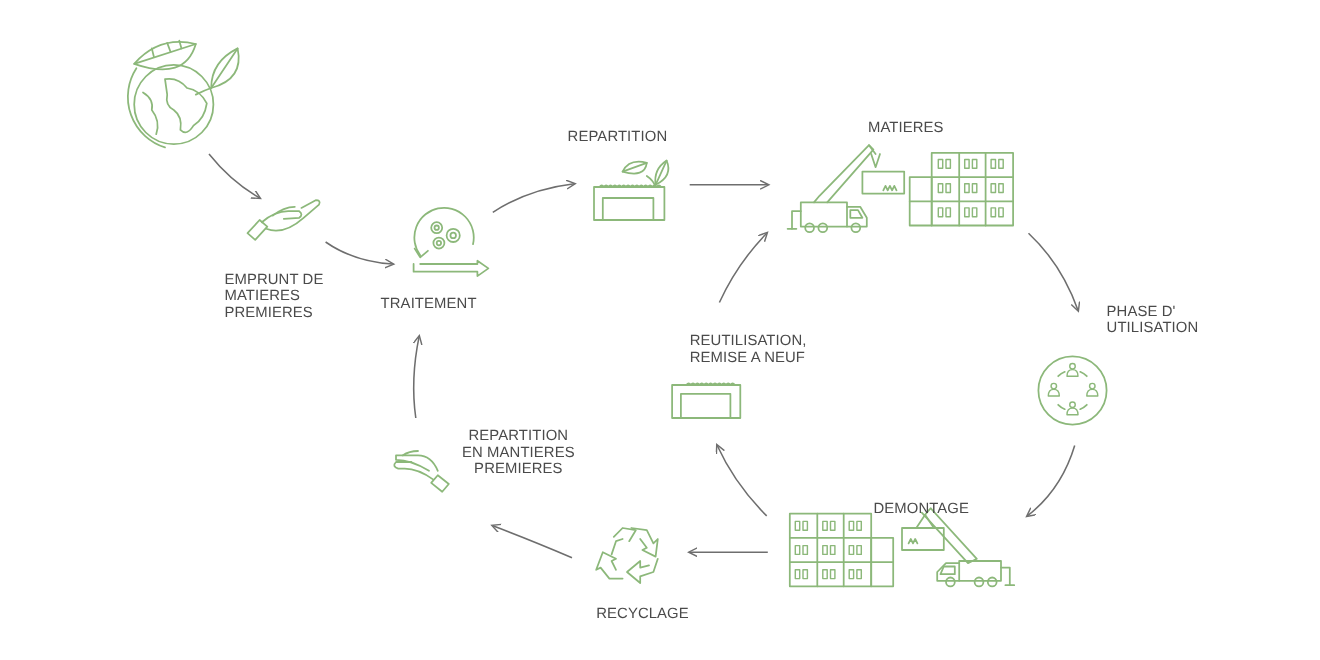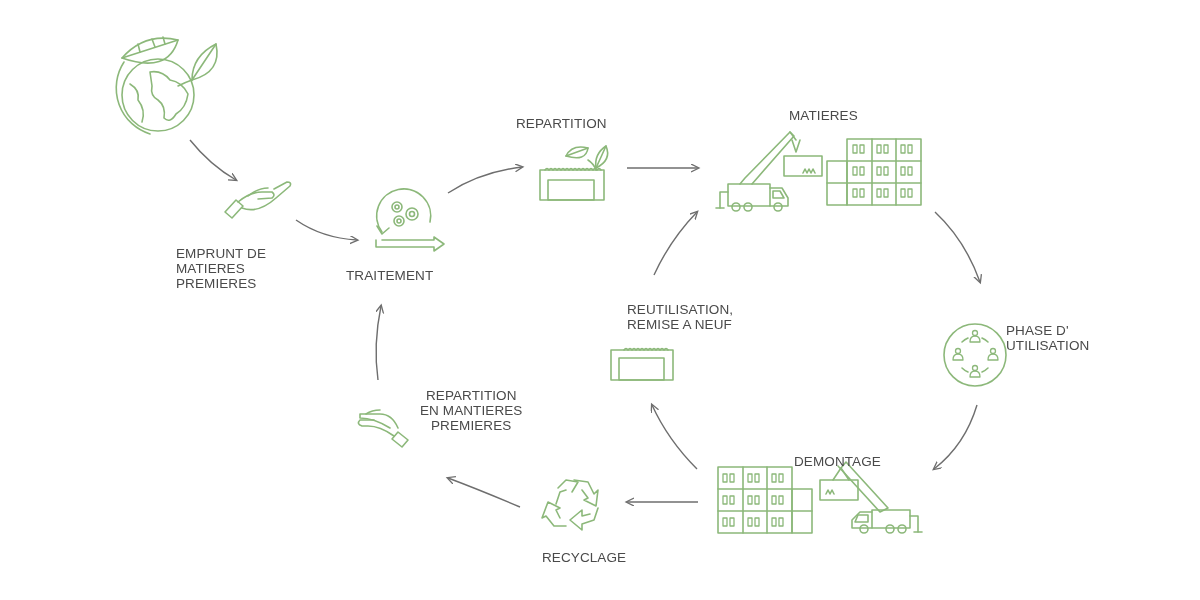--- a/index.html
+++ b/index.html
@@ -200,27 +200,27 @@
 
     <g>
       <path d="M398,432 L408,440 L402,447 L392,439 Z"></path>
       <path d="M394,436 Q380,426 368,426 L362,426 Q356,424 360,420 L374,420"></path>
       <path d="M390,428 Q374,418 360,418 L360,414 L380,414 Q392,414 398,428"></path>
       <path d="M366,414 Q372,410 380,410"></path>
     </g>
   </g>
 </svg>
 
-<div class="lbl" style="left:176px; top:246px;">EMPRUNT DE
+<div class="lbl" style="left:204px; top:246px;">EMPRUNT DE
 MATIERES
 PREMIERES</div>
 <div class="lbl" style="left:346px; top:268px;">TRAITEMENT</div>
 <div class="lbl" style="left:516px; top:116px;">REPARTITION</div>
 <div class="lbl" style="left:789px; top:108px;">MATIERES</div>
-<div class="lbl" style="left:1006px; top:275px;margin-top:48px;">PHASE D'
+<div class="lbl" style="left:1006px; top:275px;">PHASE D'
 UTILISATION</div>
 <div class="lbl" style="left:794px; top:454px;">DEMONTAGE</div>
 <div class="lbl" style="left:583px; top:302px;margin-left:44px;">REUTILISATION,
 REMISE A NEUF</div>
 <div class="lbl" style="left:542px; top:550px;">RECYCLAGE</div>
 <div class="lbl" style="left:420px; top:388px;text-align:center;">REPARTITION
 EN MANTIERES
 PREMIERES</div>
 
 </body></html>

